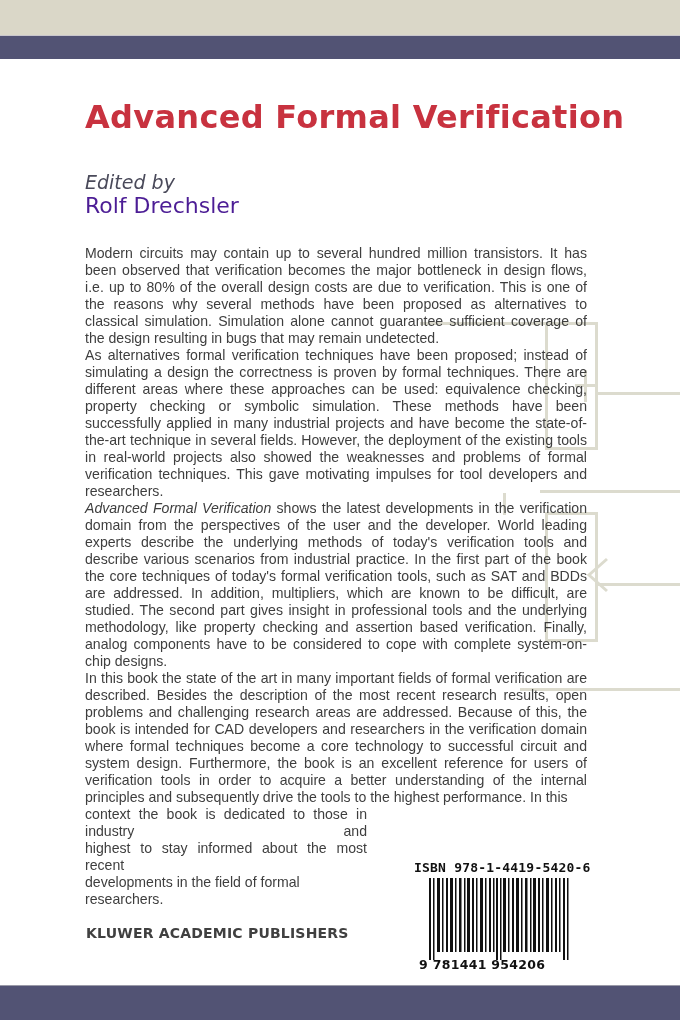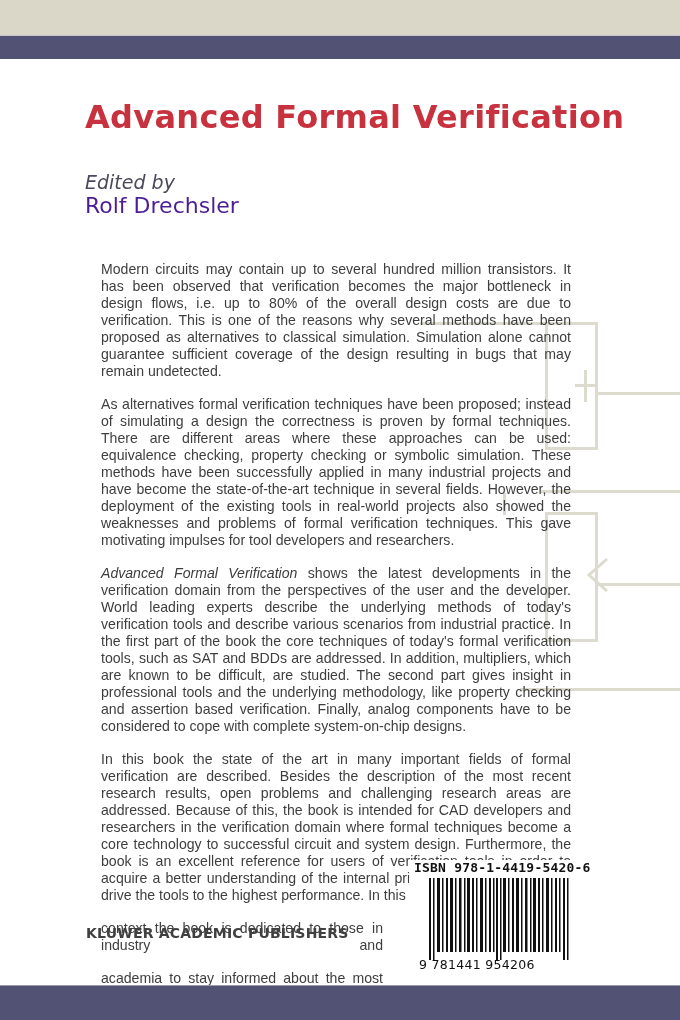--- a/index.html
+++ b/index.html
@@ -31,38 +31,38 @@
     }
 
     .deco { position: absolute; border: 3px solid #dcdbce; box-sizing: border-box; }
     .deco-line { position: absolute; background: #dcdbce; }
 
     .body-text {
       position: absolute; left: 85px; top: 245px; width: 502px;
       font-size: 14.1px; line-height: 17px; color: #3e3e3e;
       text-align: justify;
     }
-    .body-text p { margin: 16px; }
+    .body-text p { margin: 0; }
     .narrow { width: 282px; text-align: justify; text-align-last: justify; }
     .narrow-last { width: 282px; text-align: left; }
     .it { font-style: italic; }
 
     .isbn-box {
       position: absolute; left: 393px; top: 860px; width: 192px; height: 110px; background: #fff; margin-left: 16px;
     }
     .isbn-label {
       position: absolute; left: 5px; top: 0; font-family: "DejaVu Sans Mono", monospace;
       font-size: 13px; font-weight: bold; color: #111; letter-spacing: 0.2px; white-space: nowrap;
     }
     .barcode {
       position: absolute; left: 20px; top: 18px; width: 140px; height: 82px;
     }
     .barcode-digits {
       position: absolute; left: 10px; top: 97px; font-family: "DejaVu Sans", sans-serif;
-      font-size: 12.5px; font-weight: normal; color: #111; white-space: nowrap; letter-spacing: 0.3px;
+      font-size: 12.5px; font-weight: bold; color: #111; white-space: nowrap; letter-spacing: 0.3px;
       background: transparent;
     }
     .publisher {
       position: absolute; left: 86px; top: 925px;
       font-family: "DejaVu Sans", sans-serif; font-weight: bold;
       font-size: 14px; color: #404040; letter-spacing: 0.2px;
     }
   </style>
 </head>
 <body>
@@ -88,21 +88,21 @@
 <div class="title">Advanced Formal Verification</div>
 <div class="edited-by">Edited by</div>
 <div class="editor">Rolf Drechsler</div>
 
 <div class="body-text">
   <p>Modern circuits may contain up to several hundred million transistors. It has been observed that verification becomes the major bottleneck in design flows, i.e. up to 80% of the overall design costs are due to verification. This is one of the reasons why several methods have been proposed as alternatives to classical simulation. Simulation alone cannot guarantee sufficient coverage of the design resulting in bugs that may remain undetected.</p>
   <p>As alternatives formal verification techniques have been proposed; instead of simulating a design the correctness is proven by formal techniques. There are different areas where these approaches can be used: equivalence checking, property checking or symbolic simulation. These methods have been successfully applied in many industrial projects and have become the state-of-the-art technique in several fields. However, the deployment of the existing tools in real-world projects also showed the weaknesses and problems of formal verification techniques. This gave motivating impulses for tool developers and researchers.</p>
   <p><span class="it">Advanced Formal Verification</span><span> shows the latest developments in the verification domain from the perspectives of the user and the developer. World leading experts describe the underlying methods of today's verification tools and describe various scenarios from industrial practice. In the first part of the book the core techniques of today's formal verification tools, such as SAT and BDDs are addressed. In addition, multipliers, which are known to be difficult, are studied. The second part gives insight in professional tools and the underlying methodology, like property checking and assertion based verification. Finally, analog components have to be considered to cope with complete system-on-chip designs.</span></p>
   <p>In this book the state of the art in many important fields of formal verification are described. Besides the description of the most recent research results, open problems and challenging research areas are addressed. Because of this, the book is intended for CAD developers and researchers in the verification domain where formal techniques become a core technology to successful circuit and system design. Furthermore, the book is an excellent reference for users of verification tools in order to acquire a better understanding of the internal principles and subsequently drive the tools to the highest performance. In this</p>
   <p class="narrow">context the book is dedicated to those in industry and</p>
-  <p class="narrow">academia to stay informed about the most recent</p>
+  <p class="narrow">highest to stay informed about the most recent</p>
   <p class="narrow-last">developments in the field of formal researchers.</p>
 </div>
 
 <div class="isbn-box">
   <div class="isbn-label">ISBN 978-1-4419-5420-6</div>
   <svg class="barcode" viewBox="0 0 140 82" preserveAspectRatio="none">
     <g fill="#111">
       <rect x="0" y="0" width="2" height="82"></rect>
         <rect x="4" y="0" width="1.5" height="82"></rect>
       <rect x="8" y="0" width="3" height="74"></rect>

